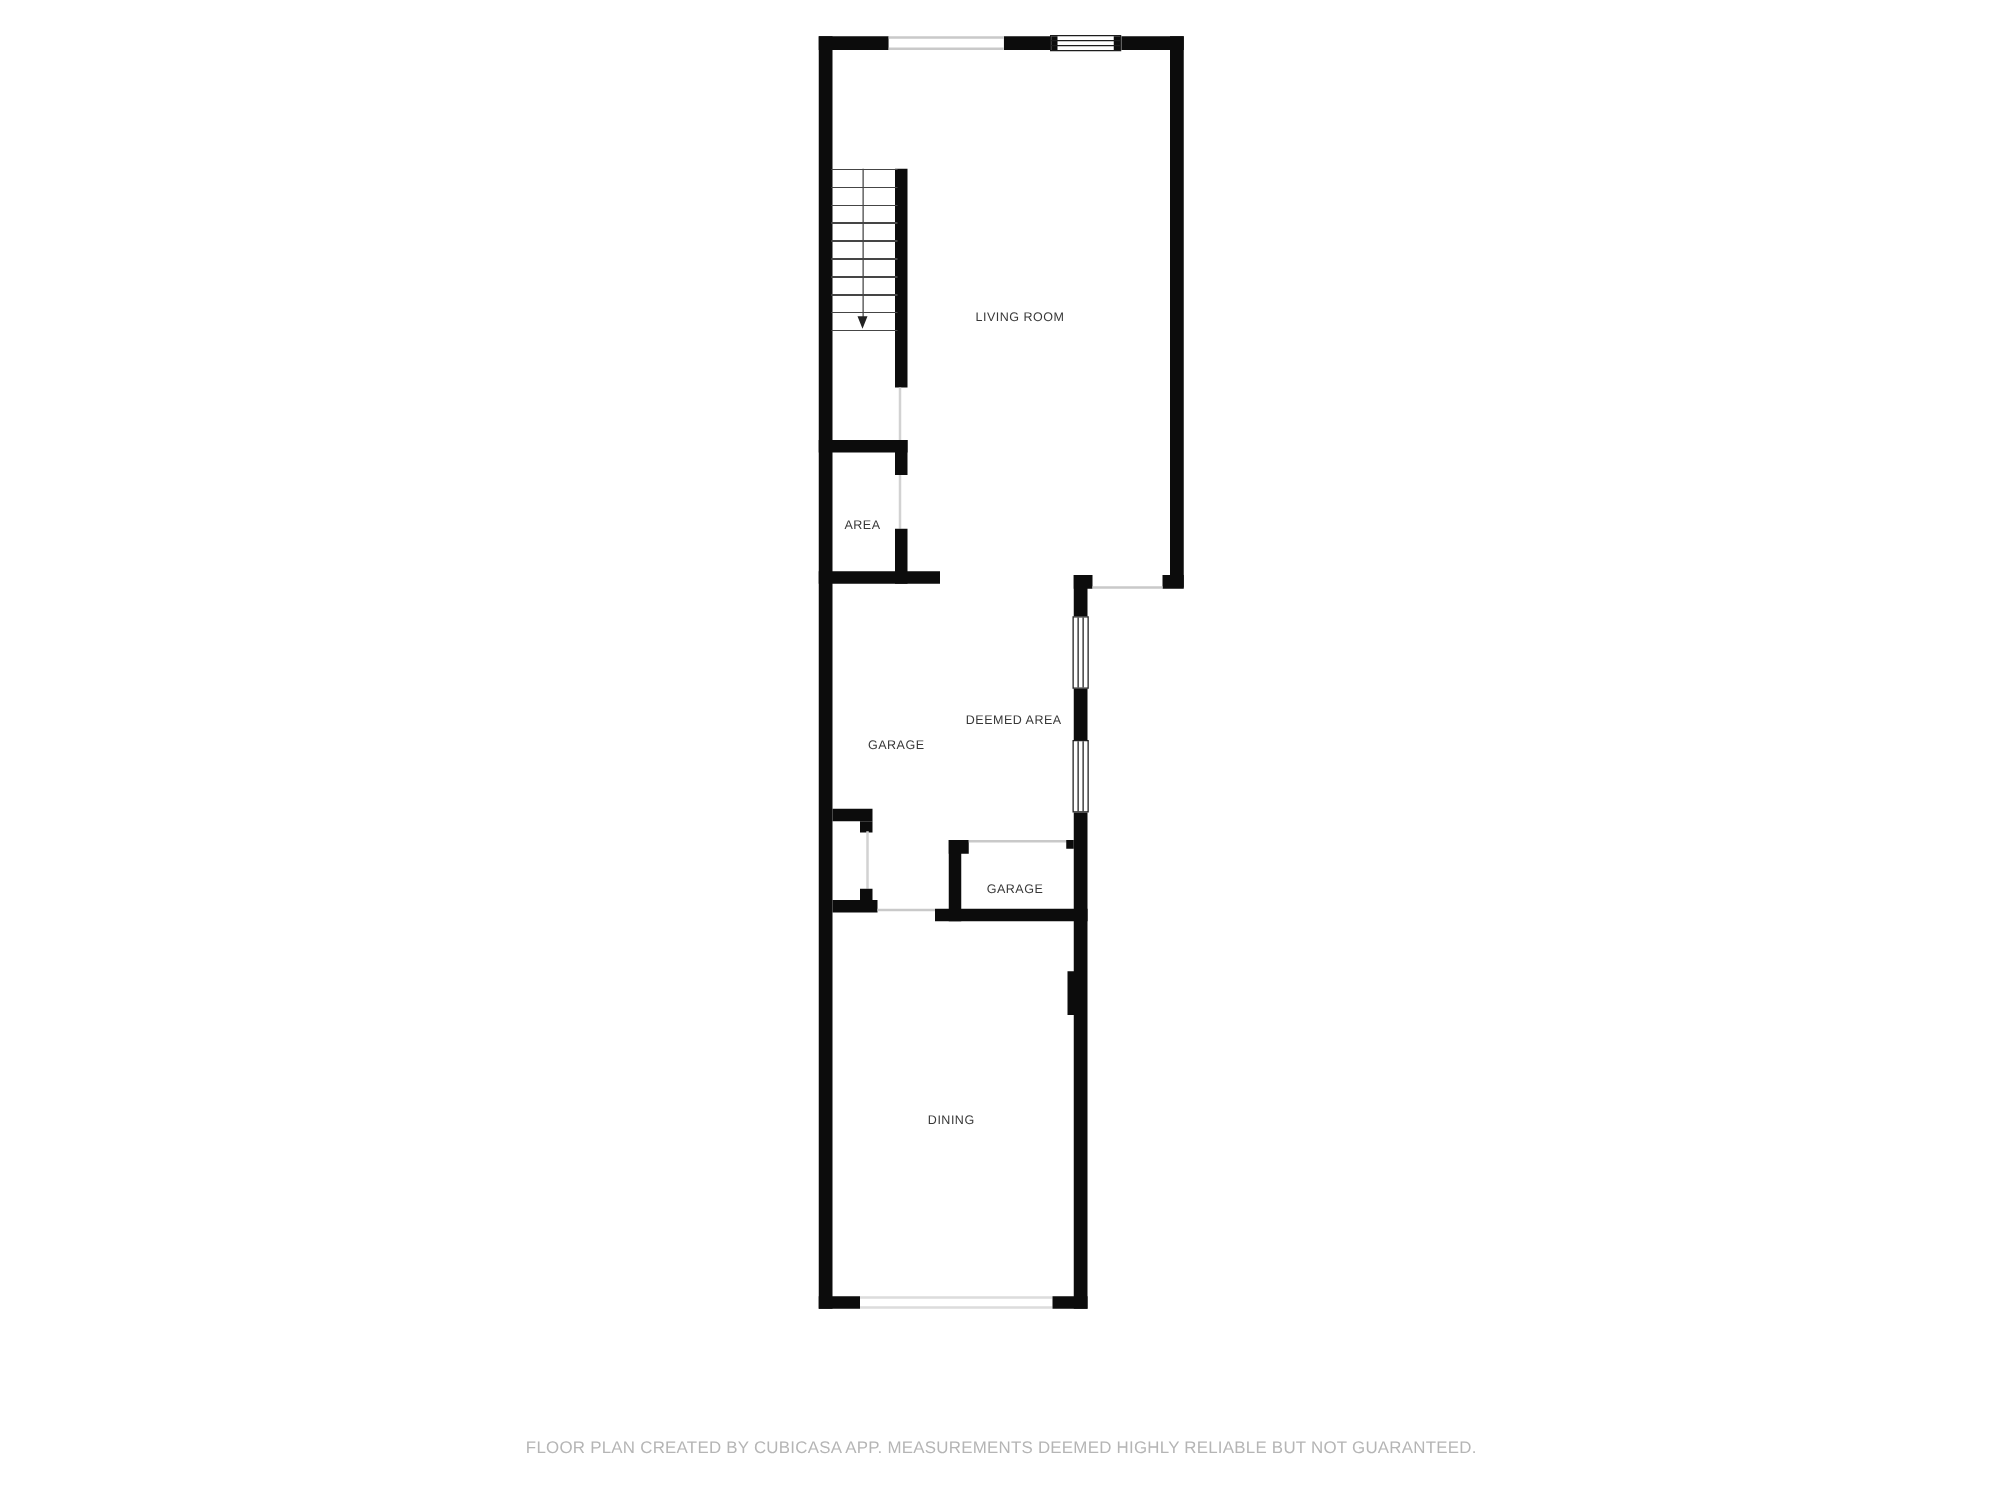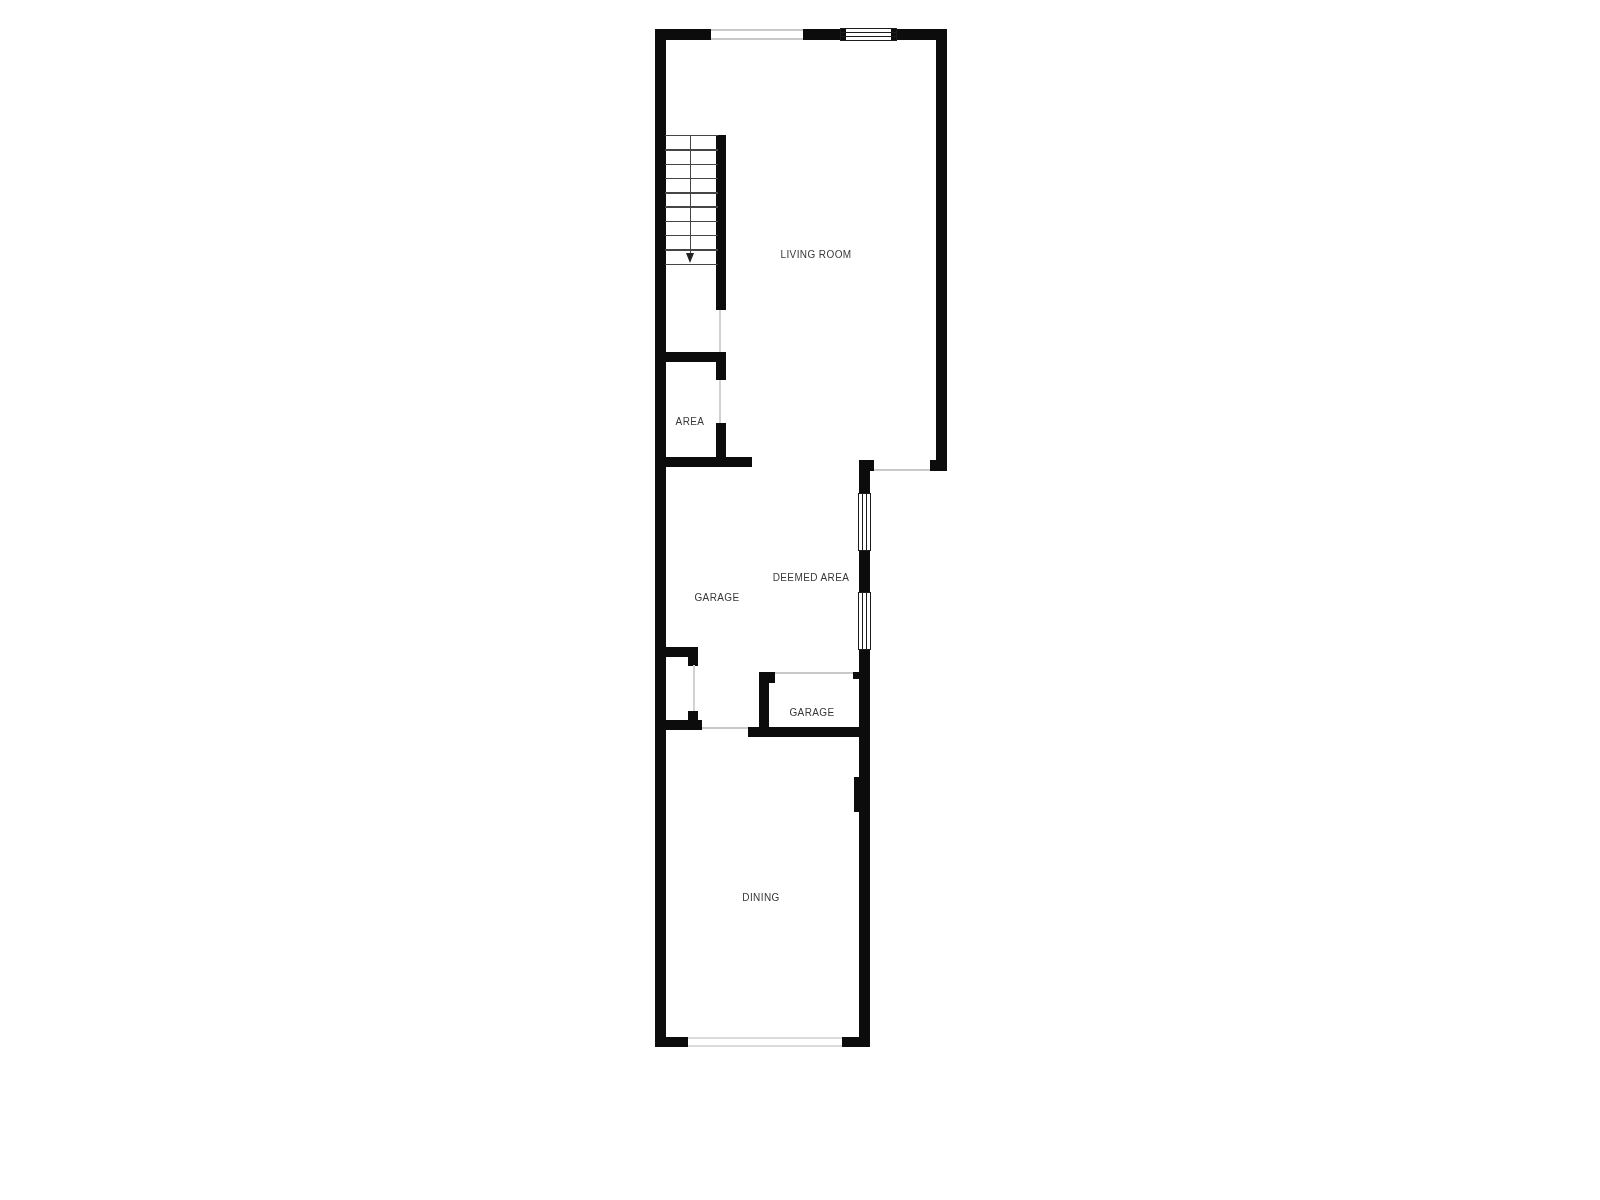--- a/index.html
+++ b/index.html
@@ -112,14 +112,15 @@
   <div class="garage-band" style="left:688px;top:1037px;width:154px;height:10px"></div>
   <div class="w" style="left:842px;top:1037px;width:28px;height:10px"></div>
 
   <div class="room-label" style="left:816px;top:254px">LIVING ROOM</div>
   <div class="room-label" style="left:690px;top:421px">AREA</div>
   <div class="room-label" style="left:717px;top:597px">GARAGE</div>
   <div class="room-label" style="left:811px;top:577px">DEEMED AREA</div>
   <div class="room-label" style="left:812px;top:712px">GARAGE</div>
   <div class="room-label" style="left:761px;top:897px">DINING</div>
 
+  <div class="footer" style="left:801px;top:1158px">FLOOR PLAN CREATED BY CUBICASA APP. MEASUREMENTS DEEMED HIGHLY RELIABLE BUT NOT GUARANTEED.</div>
 
 </div>
 
 </body></html>

